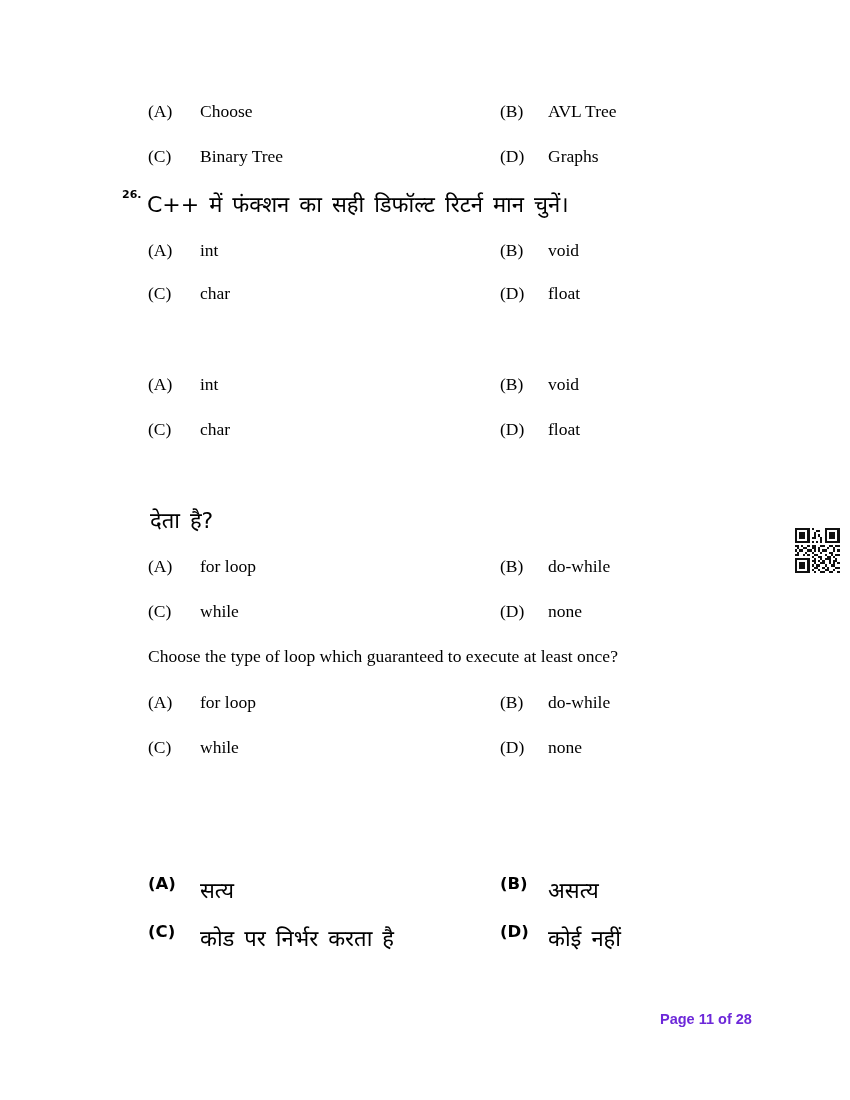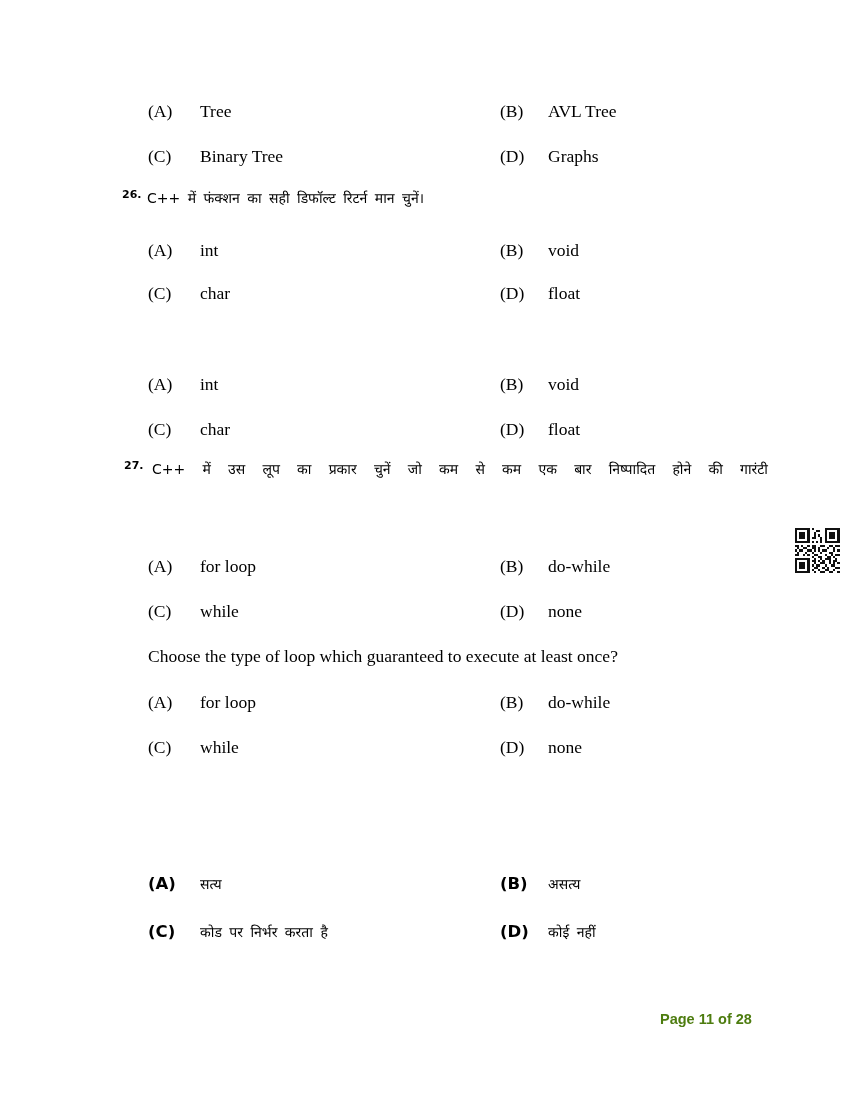--- a/index.html
+++ b/index.html
@@ -7,43 +7,43 @@
     position:relative;
     width:850px;height:1100px;
     background:#ffffff;
     color:#000000;
     overflow:hidden;
     margin:0 auto;
   }
   .row{position:absolute;left:0;width:850px;height:30px;}
   .pos{position:absolute;top:0;white-space:nowrap;}
   .en{font-family:"Liberation Serif","DejaVu Serif",serif;font-size:17.5px;}
-  .hi{font-family:"DejaVu Sans","Liberation Sans",sans-serif;font-size:14px;word-spacing:3px;}
+  .hi{font-family:"DejaVu Sans","Liberation Sans",sans-serif;font-size:22px;word-spacing:3px;}
   .qnum{font-family:"DejaVu Sans","Liberation Sans",sans-serif;font-size:11px;font-weight:600;}
   .hletter{font-family:"DejaVu Sans","Liberation Sans",sans-serif;font-size:16.5px;font-weight:600;}
   .just{white-space:normal;text-align:justify;text-align-last:justify;line-height:20px;}
   .l-letter{left:148px;}
   .l-text{left:200px;}
   .r-letter{left:500px;}
   .r-text{left:548px;}
   .footer{
     position:absolute;left:660px;top:1011px;
     font-family:"Liberation Sans","DejaVu Sans",sans-serif;
-    font-size:14.5px;font-weight:700;color:#4d7c0f;
+    font-size:14.5px;font-weight:700;color:#6d28d9;
   }
   .qr{position:absolute;left:793px;top:528px;width:48px;height:45px;}
 </style>
 </head>
 <body>
 
 <div class="page">
 
   <div class="row" style="top:101px">
     <span class="pos l-letter en">(A)</span>
-    <span class="pos l-text en">Tree</span>
+    <span class="pos l-text en">Choose</span>
     <span class="pos r-letter en">(B)</span>
     <span class="pos r-text en">AVL Tree</span>
   </div>
   <div class="row" style="top:146px">
     <span class="pos l-letter en">(C)</span>
     <span class="pos l-text en">Binary Tree</span>
     <span class="pos r-letter en">(D)</span>
     <span class="pos r-text en">Graphs</span>
   </div>
 
@@ -69,23 +69,22 @@
     <span class="pos r-letter en">(B)</span>
     <span class="pos r-text en">void</span>
   </div>
   <div class="row" style="top:419px">
     <span class="pos l-letter en">(C)</span>
     <span class="pos l-text en">char</span>
     <span class="pos r-letter en">(D)</span>
     <span class="pos r-text en">float</span>
   </div>
 
-  <div class="row" style="top:459px">
-    <span class="pos qnum" style="left:124px">27.</span>
-    <span class="pos hi just" style="left:152px;width:616px">C++ में उस लूप का प्रकार चुनें जो कम से कम एक बार निष्पादित होने की गारंटी</span>
+  <div class="row" style="top:504px">
+    <span class="pos hi" style="left:150px">देता है?</span>
   </div>
   <div class="row" style="top:556px">
     <span class="pos l-letter en">(A)</span>
     <span class="pos l-text en">for loop</span>
     <span class="pos r-letter en">(B)</span>
     <span class="pos r-text en">do-while</span>
   </div>
   <div class="row" style="top:601px">
     <span class="pos l-letter en">(C)</span>
     <span class="pos l-text en">while</span>

